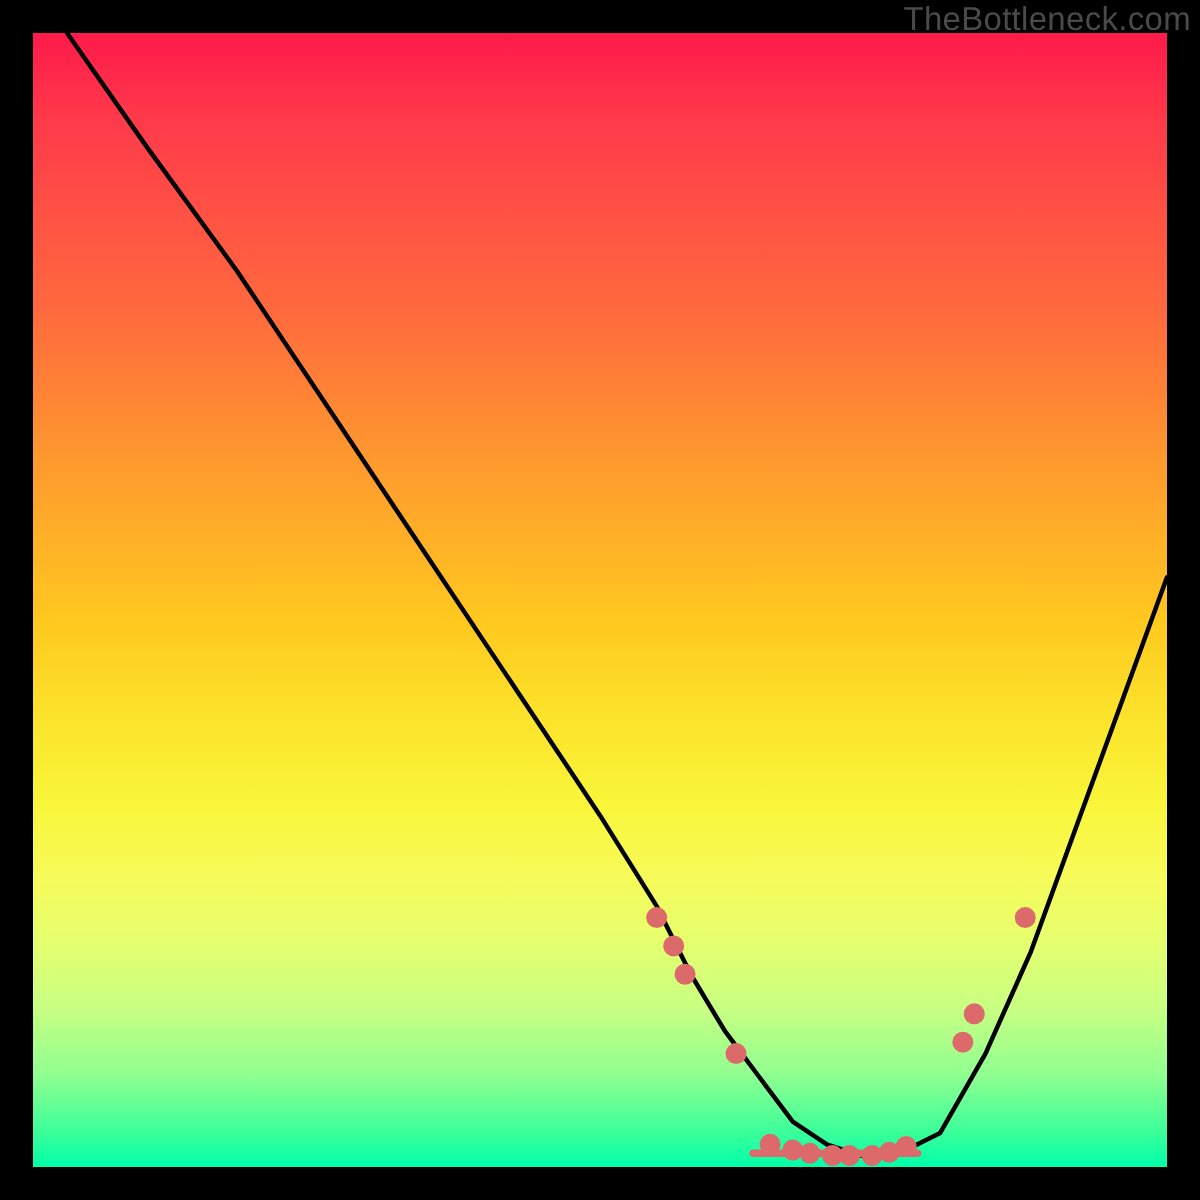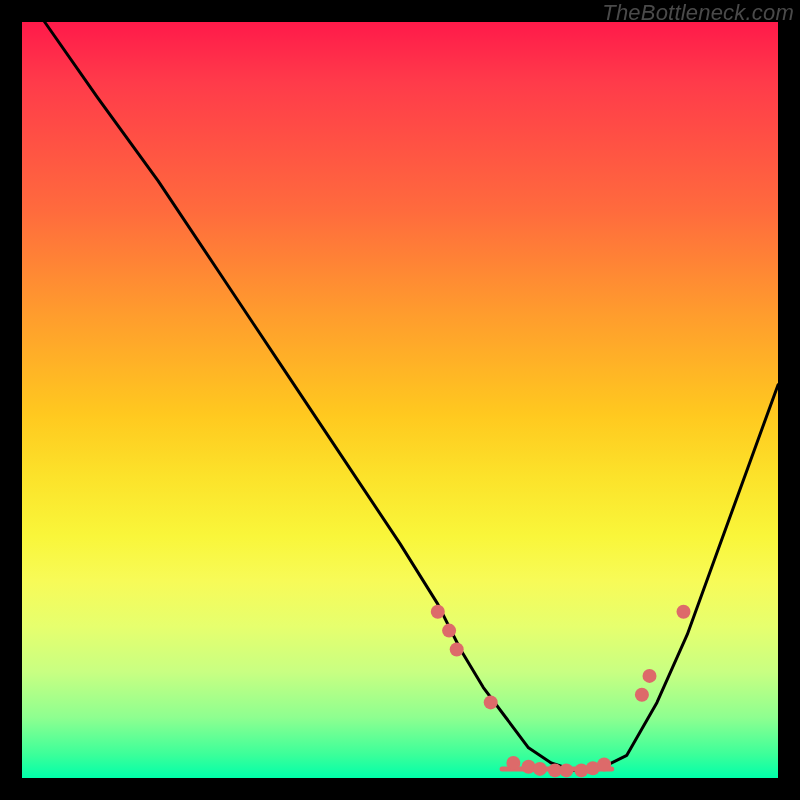--- a/index.html
+++ b/index.html
@@ -44,21 +44,20 @@
   }
   .watermark {
     position: absolute;
     top: 0px;
     right: 6px;
     color: #4a4a4a;
     font-size: 22px;
     font-weight: 500;
     letter-spacing: 0.2px;
     user-select: none;
-    font-style: italic;
   }
   svg.plot {
     position: absolute;
     left: 0;
     top: 0;
     width: 756px;
     height: 756px;
     overflow: visible;
   }
   .curve {

